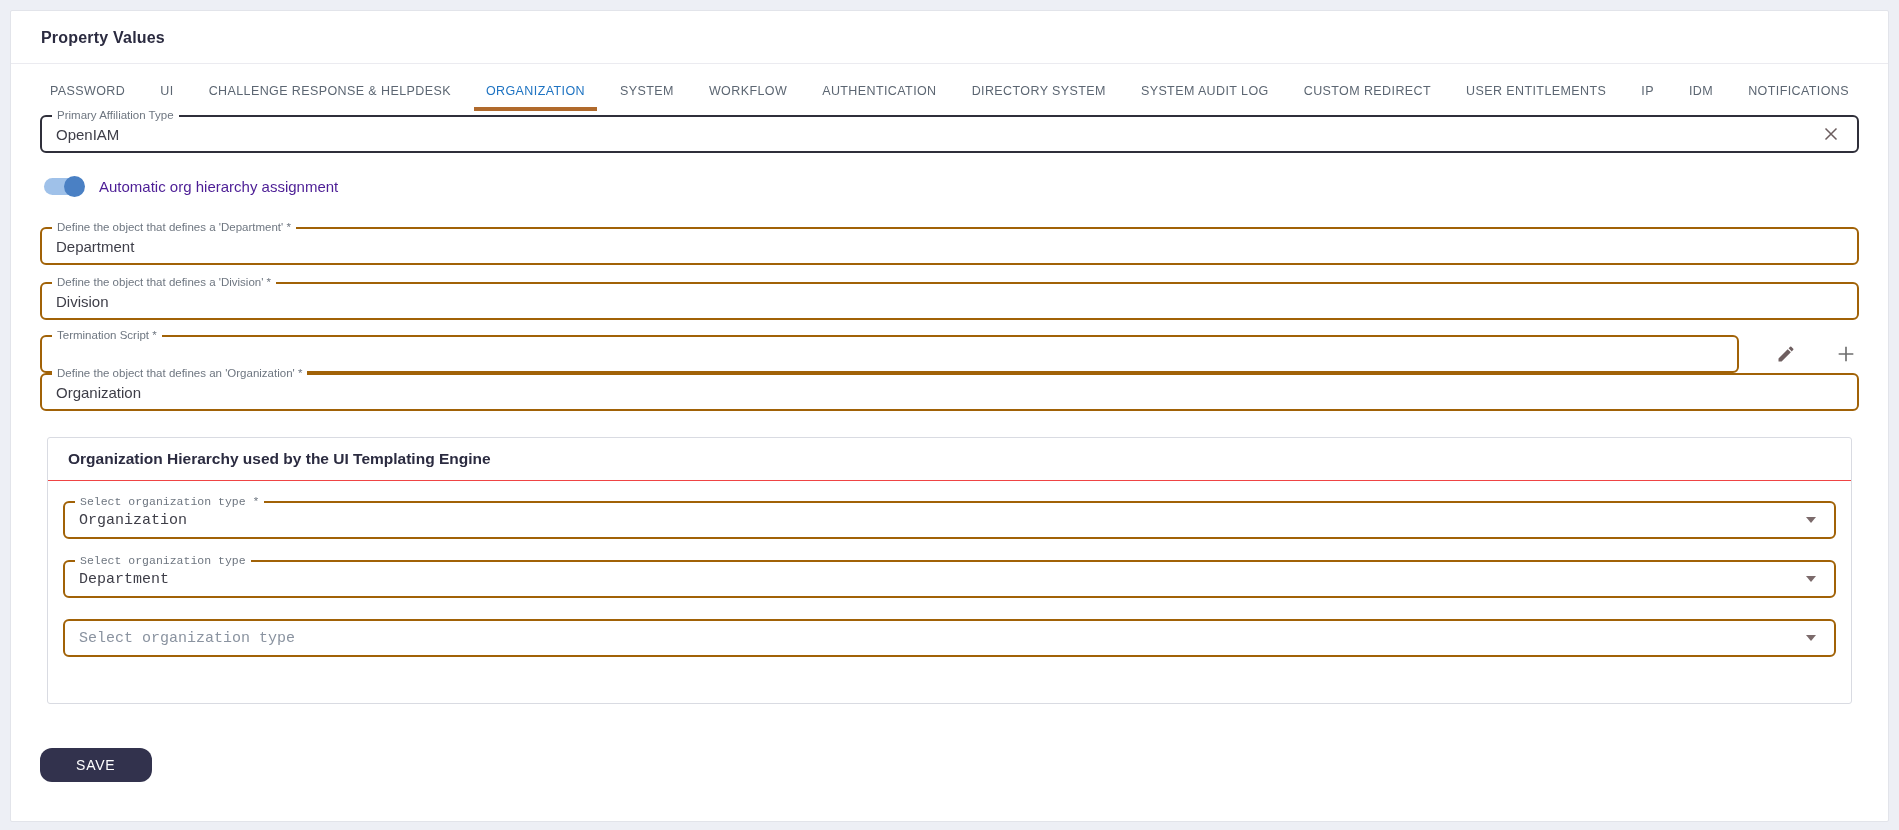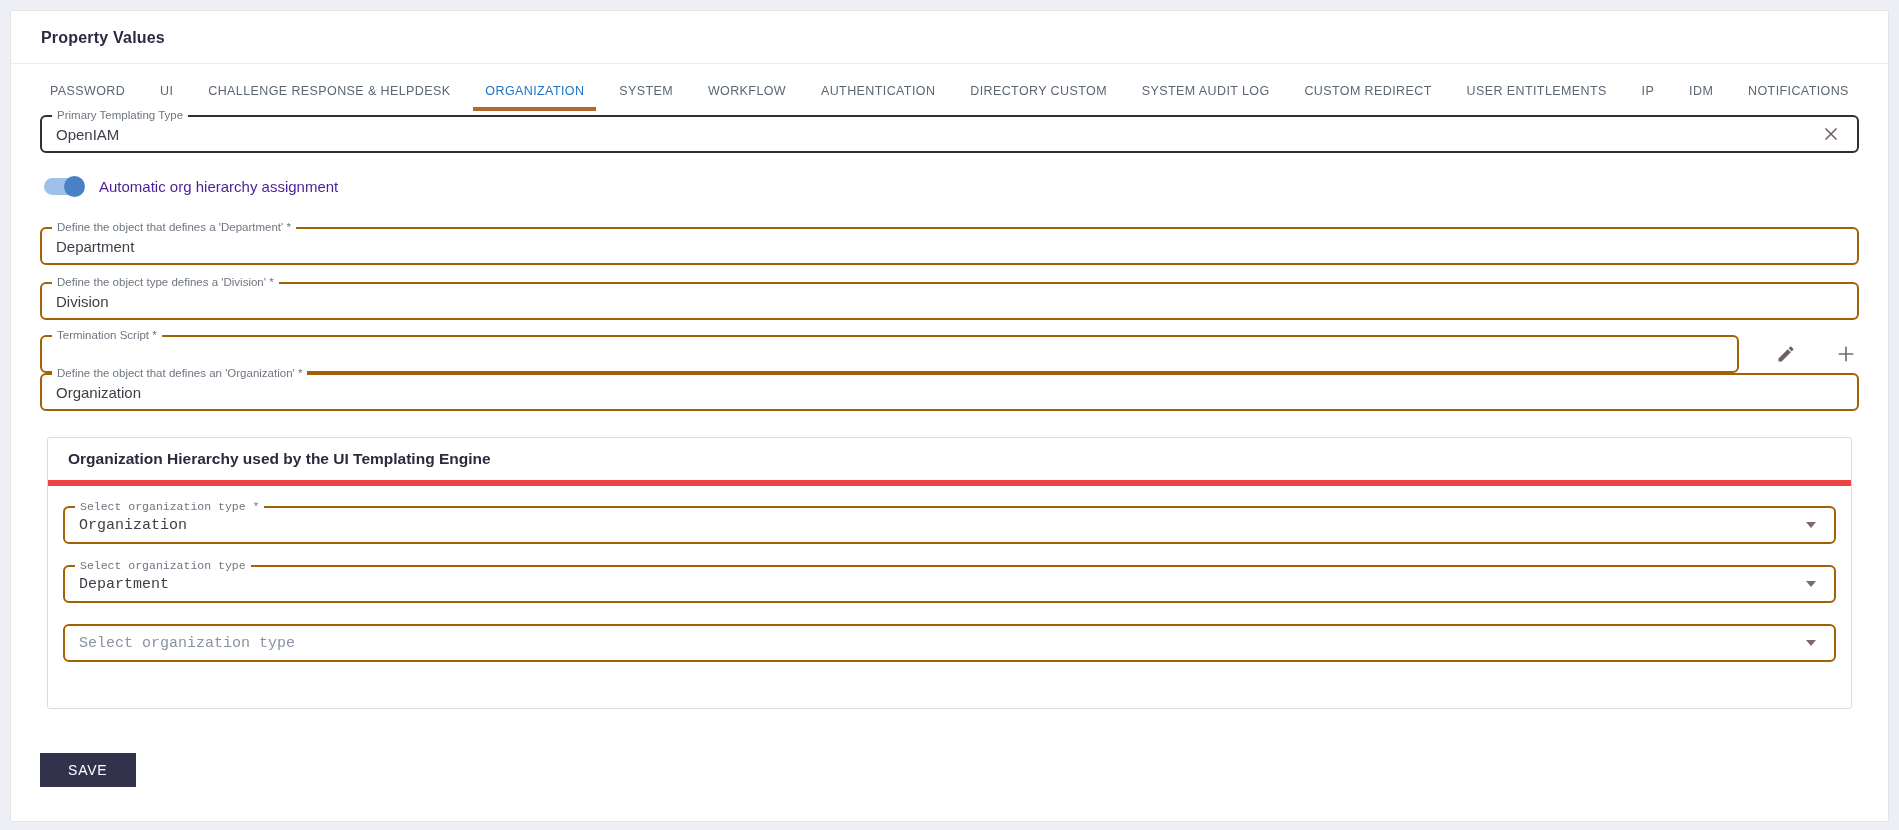--- a/index.html
+++ b/index.html
@@ -131,21 +131,21 @@
   }
 
   
   .section {
     margin: 26px 7px 0 7px;
     border: 1px solid #d9dbe2;
     border-radius: 3px;
   }
   .section-header {
     padding: 12px 20px;
-    border-bottom: 6px solid #ef4444;
+    border-bottom: 1px solid #ef4444;
   }
   .section-title {
     font-size: 15.5px;
     font-weight: bold;
     color: #2b2b40;
   }
   .section-body { padding: 20px 15px 46px 15px; }
   .select-field { cursor: pointer; font-family: Liberation Mono, monospace; }
   .select-field + .select-field { margin-top: 21px; }
   .caret {
@@ -155,25 +155,25 @@
     border-top: 6px solid #7b6a6b;
     margin-right: 4px;
   }
 
   
   .save-btn {
     margin-top: 44px;
     background: #32324d;
     color: #ffffff;
     border: none;
-    border-radius: 0;
+    border-radius: 12px;
     font-family: "Liberation Sans", sans-serif;
     font-size: 14px;
     letter-spacing: .8px;
-    padding: 9px 28px;
+    padding: 9px 36px;
     cursor: pointer;
   }
 </style>
 </head>
 <body>
 
 <div class="panel">
 
   <div class="panel-header">
     <div class="panel-title">Property Values</div>
@@ -182,31 +182,31 @@
   <div class="panel-body">
 
     <div class="tabs">
       <div class="tab">PASSWORD</div>
       <div class="tab">UI</div>
       <div class="tab">CHALLENGE RESPONSE &amp; HELPDESK</div>
       <div class="tab active">ORGANIZATION</div>
       <div class="tab">SYSTEM</div>
       <div class="tab">WORKFLOW</div>
       <div class="tab">AUTHENTICATION</div>
-      <div class="tab">DIRECTORY CUSTOM</div>
+      <div class="tab">DIRECTORY SYSTEM</div>
       <div class="tab">SYSTEM AUDIT LOG</div>
       <div class="tab">CUSTOM REDIRECT</div>
       <div class="tab">USER ENTITLEMENTS</div>
       <div class="tab">IP</div>
       <div class="tab">IDM</div>
       <div class="tab">NOTIFICATIONS</div>
     </div>
 
     <div class="field focused" style="margin-top:4px;">
-      <span class="field-label">Primary Templating Type</span>
+      <span class="field-label">Primary Affiliation Type</span>
       <span class="field-value">OpenIAM</span>
       <span class="clear-btn">
         <svg width="16" height="16" viewBox="0 0 16 16">
           <path d="M2.5 2.5 L13.5 13.5 M13.5 2.5 L2.5 13.5" stroke="#6b5d5e" stroke-width="1.5" fill="none"></path>
         </svg>
       </span>
     </div>
 
     <div class="toggle-row">
       <span class="switch">
@@ -214,21 +214,21 @@
         </span>
       <span class="toggle-label">Automatic org hierarchy assignment</span>
     </div>
 
     <div class="field mt-field">
       <span class="field-label">Define the object that defines a 'Department' *</span>
       <span class="field-value">Department</span>
     </div>
 
     <div class="field mt-field-sm">
-      <span class="field-label">Define the object type defines a 'Division' *</span>
+      <span class="field-label">Define the object that defines a 'Division' *</span>
       <span class="field-value">Division</span>
     </div>
 
     <div class="script-row">
       <div class="field">
         <span class="field-label">Termination Script *</span>
       </div>
       <span class="icon-btn">
         <svg width="20" height="20" viewBox="0 0 24 24">
           <path fill="#6f5f60" d="M3 17.25V21h3.75L17.81 9.94l-3.75-3.75L3 17.25zM20.71 7.04a.996.996 0 0 0 0-1.41l-2.34-2.34a.996.996 0 0 0-1.41 0l-1.83 1.83 3.75 3.75 1.83-1.83z"></path>

